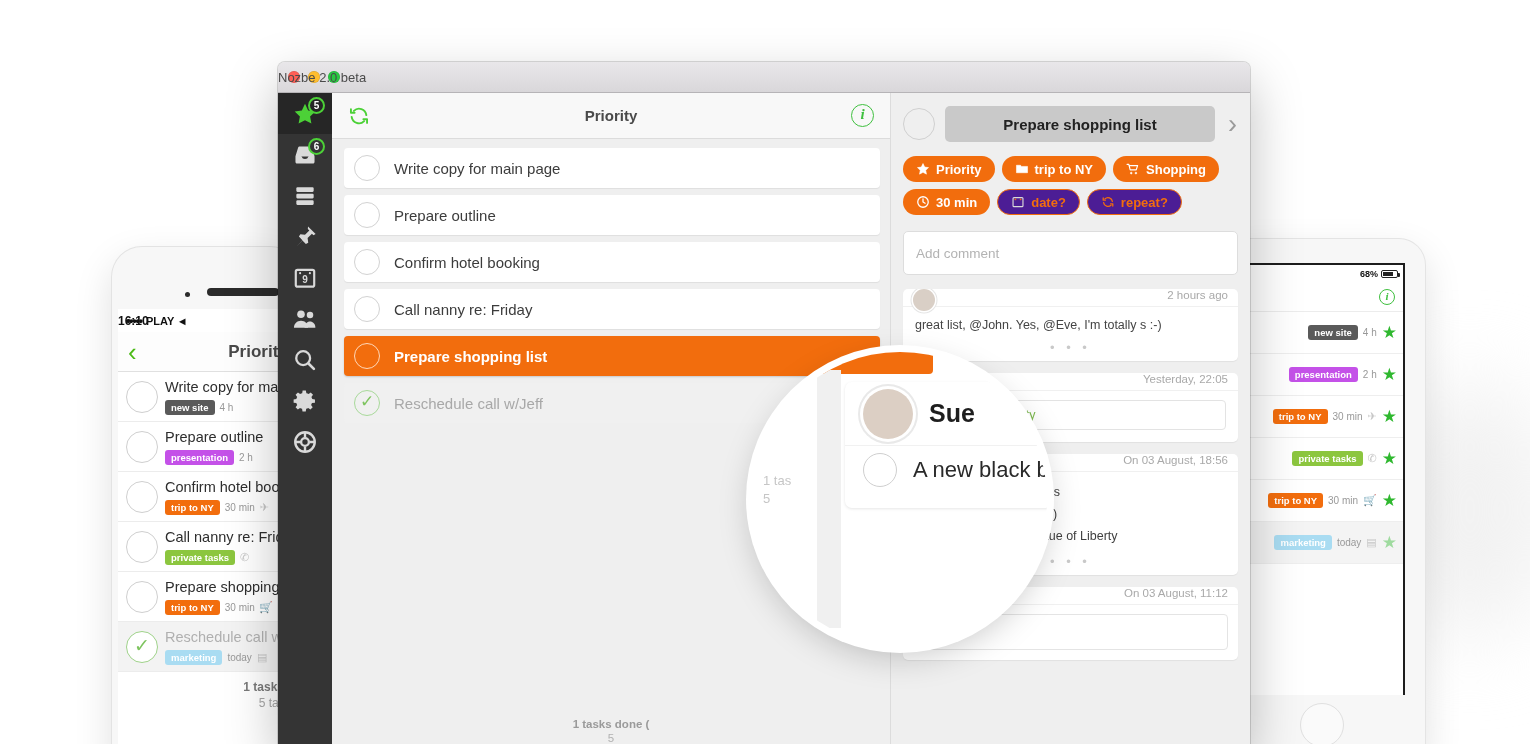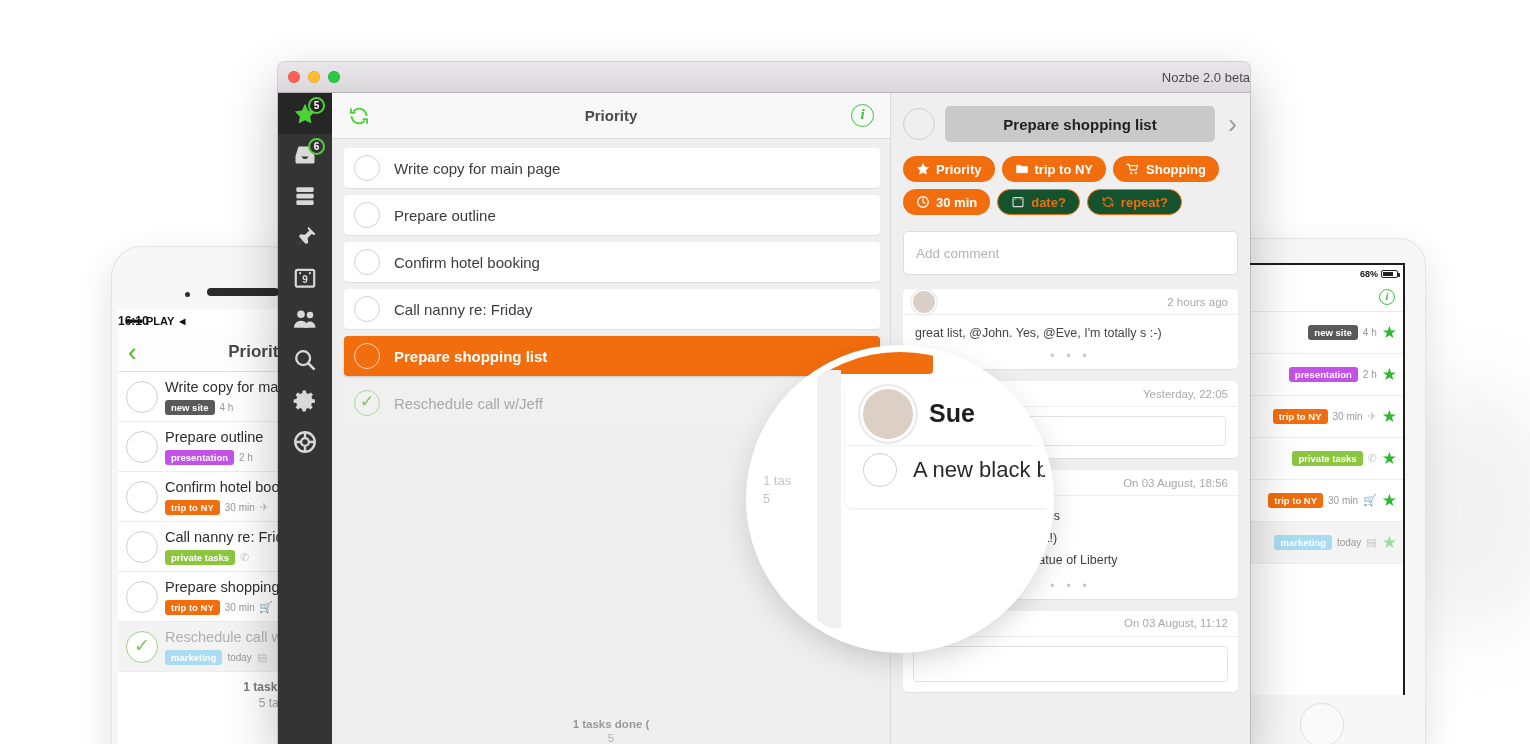--- a/index.html
+++ b/index.html
@@ -84,21 +84,21 @@
   .titlebar {
     height:31px; background:linear-gradient(#e9e7ea,#d9d7da);
     border-bottom:1px solid #b6b4b7;
     display:flex; align-items:center; position:relative;
   }
   .tl-lights { display:flex; gap:8px; padding-left:10px; }
   .tl { width:12px; height:12px; border-radius:50%; }
   .tl.r{background:#ff5f56;box-shadow:inset 0 0 0 .5px rgba(0,0,0,.16);}
   .tl.y{background:#ffbd2e;box-shadow:inset 0 0 0 .5px rgba(0,0,0,.16);}
   .tl.g{background:#28c840;box-shadow:inset 0 0 0 .5px rgba(0,0,0,.16);}
-  .tl-title { position:absolute; left:0; right:0; text-align:right; font-size:13px; color:#4a4a4a;margin-left:44px; }
+  .tl-title { position:absolute; left:0; right:0; text-align:left; font-size:13px; color:#4a4a4a; }
 
   .mac-body { display:flex; height:651px; }
 
   
   .sidebar { width:54px; background:#343434; display:flex; flex-direction:column; align-items:center; padding-top:0; }
   .sb-item { width:54px; height:41px; display:flex; align-items:center; justify-content:center; position:relative; }
   .sb-item.active { background:#262626; }
   .sb-ic { width:26px; height:26px; fill:#d9d9d9; display:block; }
   .sb-ic.green { fill:#4CD137; }
   .sb-badge {
@@ -136,28 +136,28 @@
 
   
   .detail { width:360px; background:#efefef; border-left:1px solid #dcdcdc; display:flex; flex-direction:column; }
   .dt-head { display:flex; align-items:center; padding:13px 10px 0 12px; gap:10px;}
   .dt-chk { width:32px; height:32px; min-width:32px; border-radius:50%; border:1.6px solid #d0d0d0; background:#efefef;}
   .dt-title { flex:1; background:#c9c9c9; border-radius:5px; height:36px; display:flex; align-items:center; justify-content:center; font-size:15px; font-weight:bold; color:#222;}
   .dt-next { color:#9a9a9a; font-size:27px; font-weight:300; line-height:1; padding:0 3px;}
   .chips { display:flex; flex-wrap:wrap; gap:7px; padding:14px 12px 0 12px; }
   .chip { height:26px; border-radius:13px; display:inline-flex; align-items:center; gap:6px; padding:0 13px; font-size:13px; font-weight:bold; }
   .chip.fill { background:#F26D0D; color:#fff; }
-  .chip.out  { background:#14532d; color:#F26D0D; border:1.6px solid #F26D0D; }
+  .chip.out  { background:#4c1d95; color:#F26D0D; border:1.6px solid #F26D0D; }
   .chip svg { width:14px; height:14px; }
   .chip.fill svg { fill:#fff; stroke:#fff; }
   .chip.out svg { fill:#F26D0D; stroke:#F26D0D; }
   .comment-box { margin:16px 12px 0; background:#fff; border:1px solid #dddddd; border-radius:5px; height:44px; display:flex; align-items:center; padding:0 12px; font-size:13.5px; color:#b3b3b3;}
   .comments { margin-top:14px; padding:0 12px; flex:1; overflow:hidden; }
   .cmt { background:#fff; border-radius:5px; margin-bottom:12px; box-shadow:0 1px 1px rgba(0,0,0,.06); }
-  .cmt-hd { display:flex; align-items:center; height:26px; padding:0 10px; border-bottom:1px solid #f0f0f0;}
+  .cmt-hd { display:flex; height:18px; padding:0 10px; border-bottom:1px solid #f0f0f0;}
   .av { width:22px; height:22px; border-radius:50%; margin-right:8px; background:#d9cfc6; box-shadow:0 0 0 1.5px #fff, 0 0 0 2.5px #e5e5e5; overflow:hidden;}
   .cmt-name { font-size:12.5px; font-weight:bold; color:#333; }
   .cmt-time { margin-left:auto; font-size:11.5px; color:#a9a9a9; }
   .cmt-bd { padding:9px 12px 5px; font-size:12.5px; color:#444; line-height:1.45; }
   .cmt-dots { text-align:center; color:#c9c9c9; letter-spacing:4px; font-size:13px; padding:1px 0 6px;}
   .chk-line { display:flex; align-items:center; gap:9px; font-size:12.5px; color:#3f3f3f; padding:2px 0;}
   .chk-o { width:15px; height:15px; min-width:15px; border-radius:50%; border:1.4px solid #cfcfcf;}
   .green-note { margin:0 10px 8px; border:1px solid #e3e3e3; border-radius:4px; height:30px; display:flex; align-items:center; padding:0 10px; font-size:12.5px; color:#7ab84b;}
 
   

